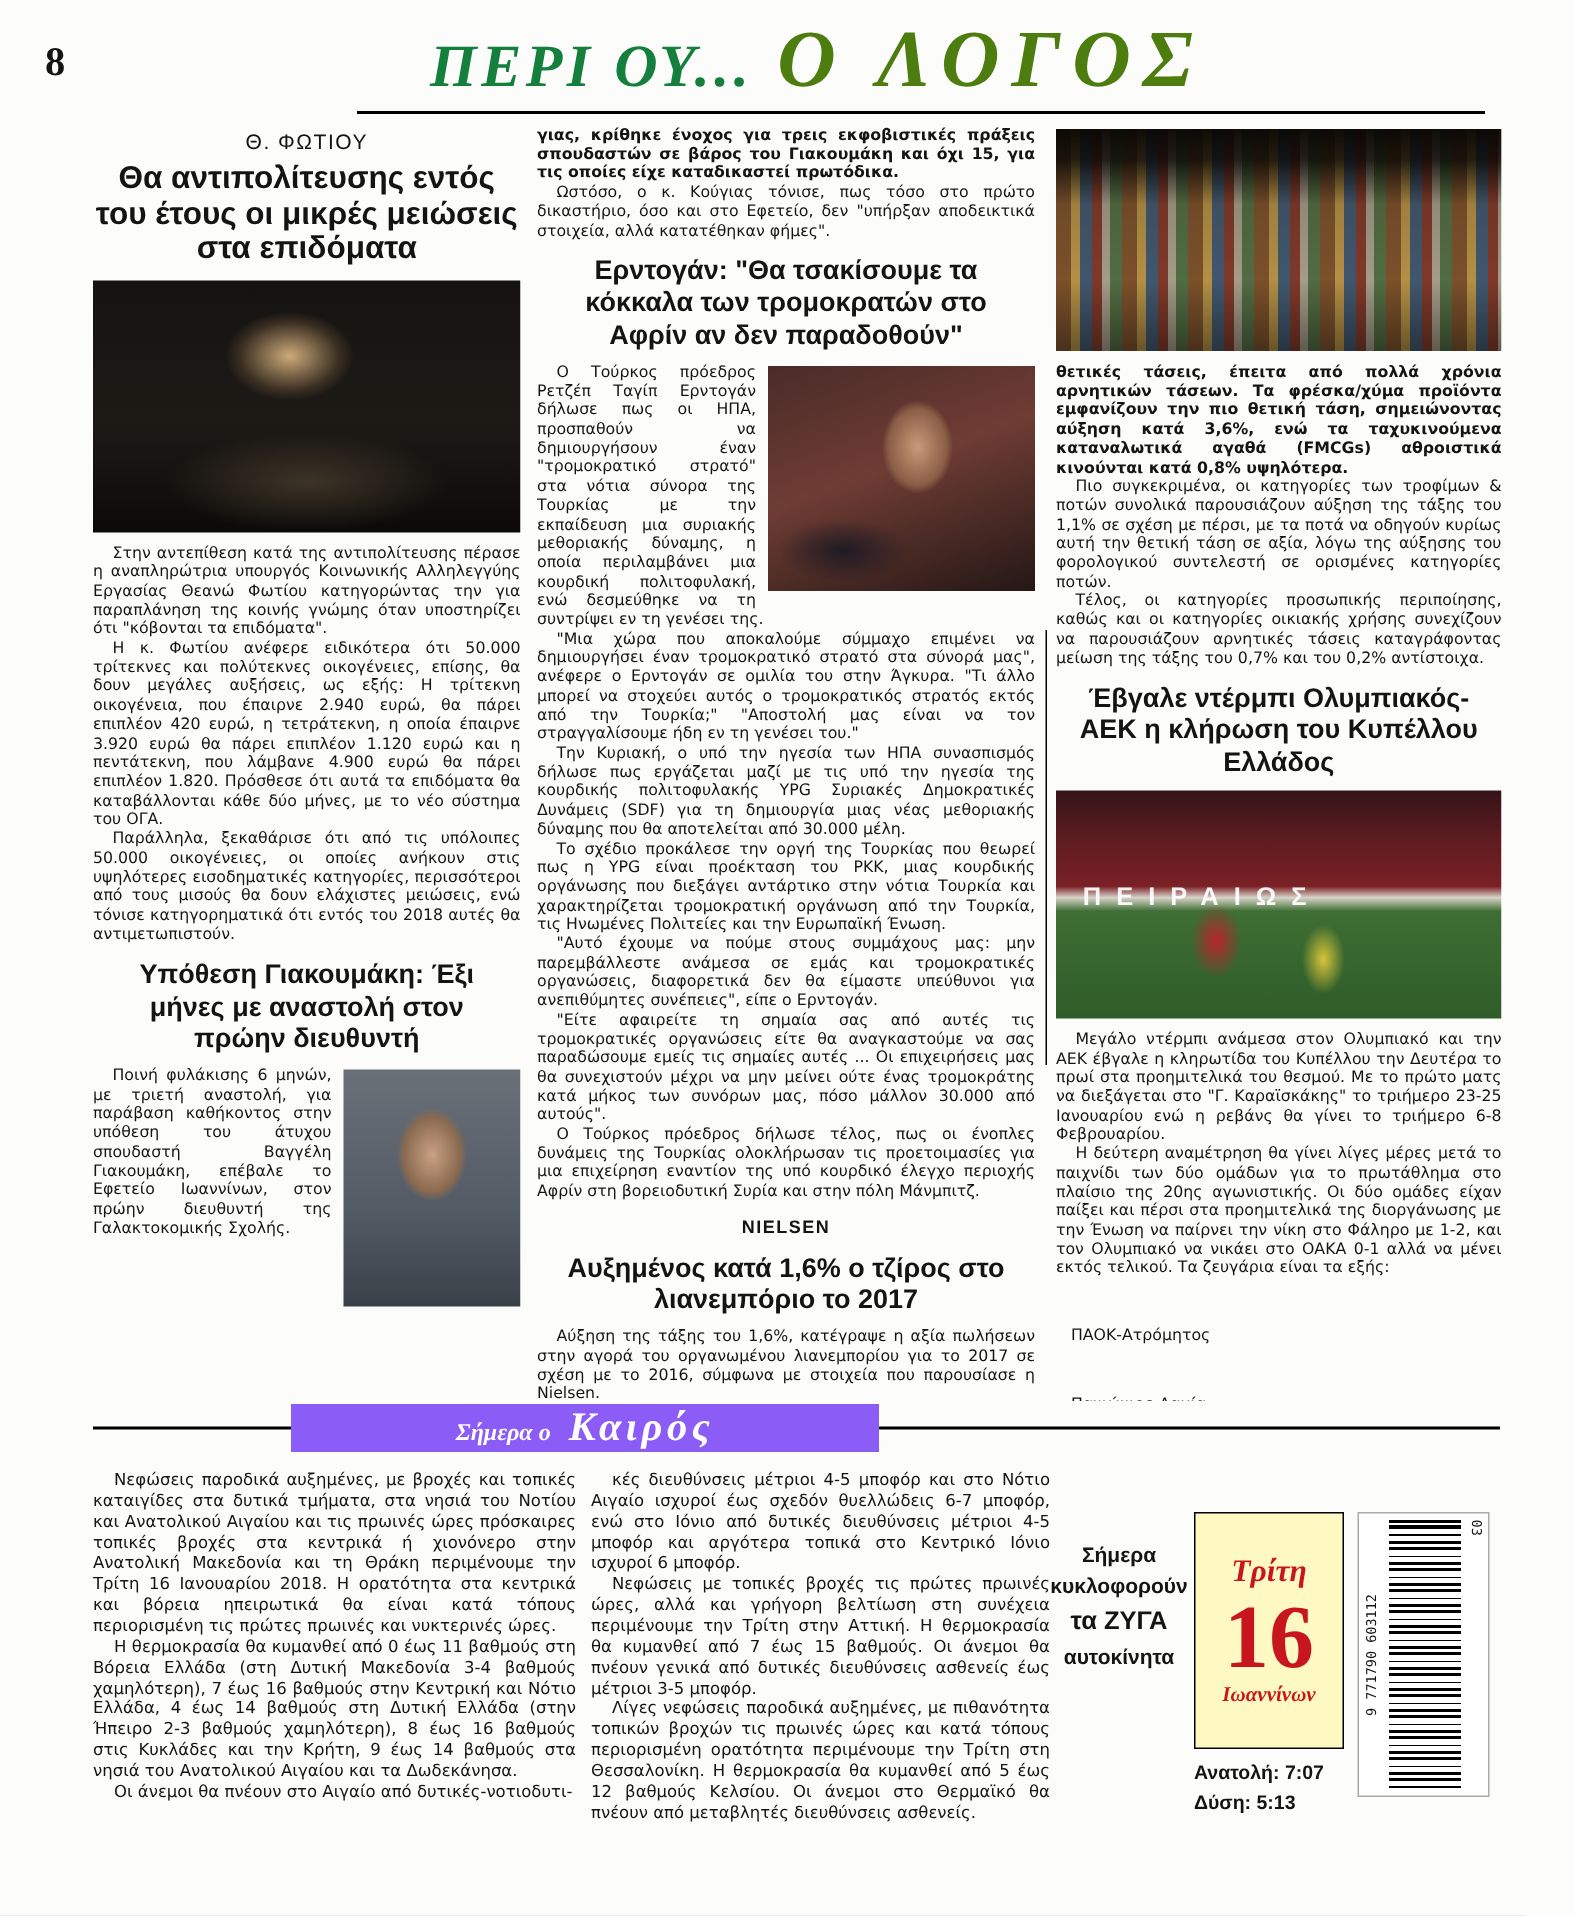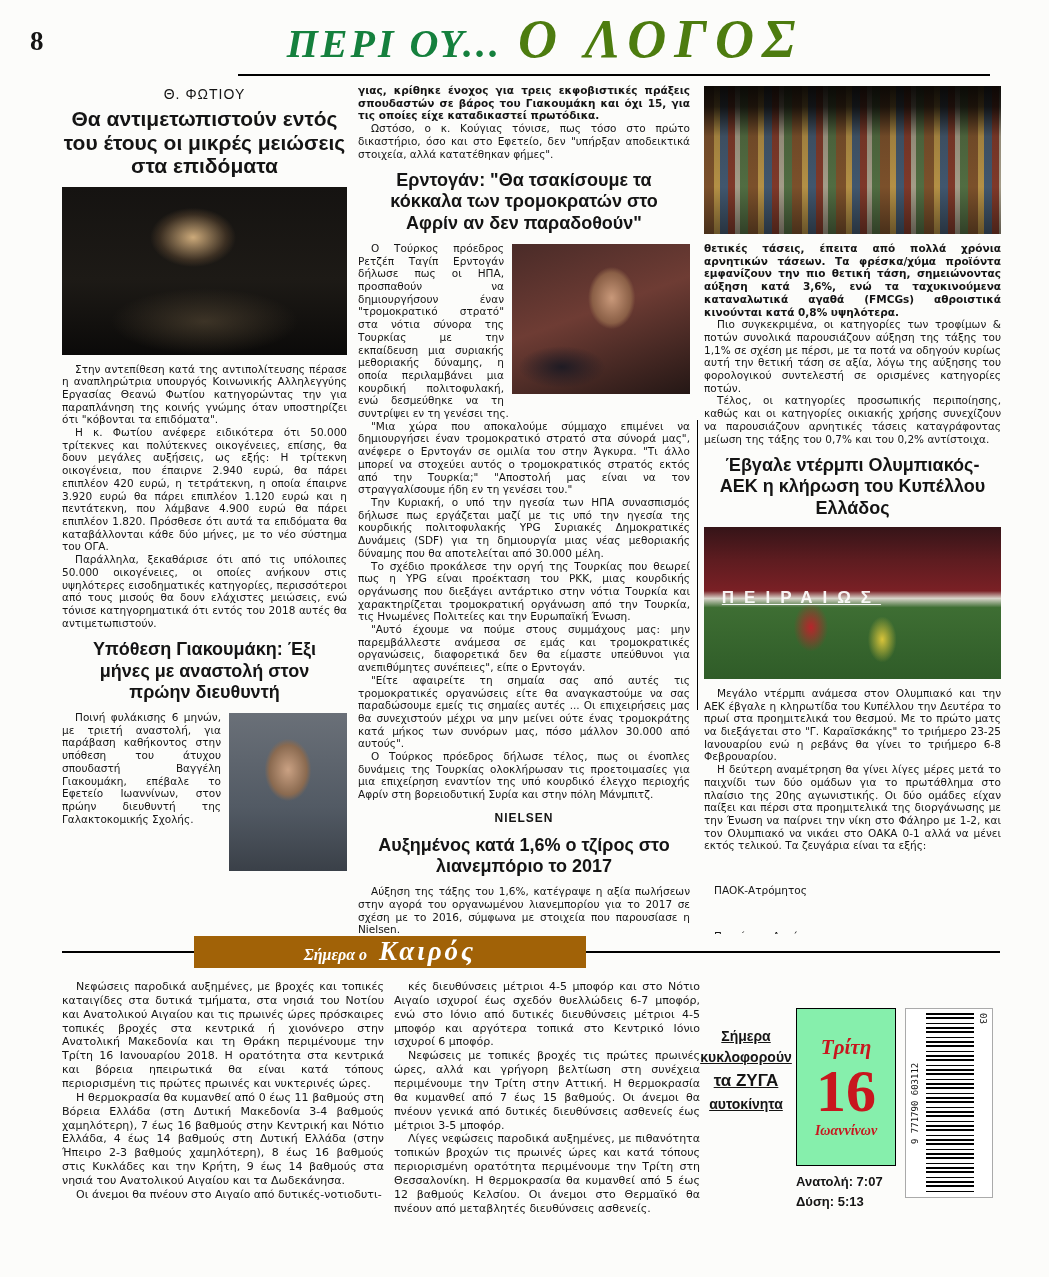--- a/index.html
+++ b/index.html
@@ -43,47 +43,47 @@
       radial-gradient(ellipse 58px 28px at 28% 82%, rgba(25,25,35,.9), transparent 75%),
       linear-gradient(160deg,#4a2b28 0%,#6e3c34 45%,#241715 100%); }
   .photo-market { height:148px; background:
       linear-gradient(180deg, rgba(8,6,4,.96) 0%, rgba(8,6,4,.85) 14%, rgba(30,22,14,.25) 34%, rgba(15,10,6,.12) 68%, rgba(8,6,4,.5) 100%),
       repeating-linear-gradient(90deg,#8a5a30 0 10px,#caa24e 10px 16px,#47617c 16px 24px,#8e3f2e 24px 31px,#b8b09a 31px 36px,#5a7a4a 36px 44px); }
   .photo-football { height:152px; position:relative; overflow:hidden; background:
       radial-gradient(ellipse 24px 34px at 36% 66%, #b8252b, transparent 72%),
       radial-gradient(ellipse 20px 32px at 60% 74%, #d8c43a, transparent 72%),
       linear-gradient(180deg,#351418 0%,#5e1c20 22%,#7a2025 42%,#d8d4ca 47%,#3e6e33 53%,#2f5c28 100%); }
   .photo-football .board { position:absolute; left:6%; top:40%; font:bold 17px "Liberation Sans",sans-serif;
-      color:#fff; letter-spacing:10px; opacity:.92;text-decoration:underline; }
+      color:#fff; letter-spacing:10px; opacity:.92; }
   .photo-giak { float:right; width:118px; height:158px; margin:2px 0 4px 8px; background:
       radial-gradient(ellipse 30px 40px at 50% 36%, #caa183, #8a6a50 62%, transparent 78%),
       linear-gradient(180deg,#6a7078 0%,#525a64 60%,#3a4048 100%); }
 
   
   .weather-row { position:absolute; left:62px; top:936px; width:938px; height:32px; display:flex; align-items:center; }
   .wline { height:2px; background:#000; }
   .wline.left { width:132px; }
   .wline.right { flex:1; }
-  .wbanner { width:392px; height:32px; background:#a16207; color:#fff; display:flex; align-items:baseline;
+  .wbanner { width:392px; height:32px; background:#8b5cf6; color:#fff; display:flex; align-items:baseline;
              justify-content:center; gap:12px; padding-top:2px; }
   .wbanner .small { font:italic 700 16px "Liberation Serif",serif; }
   .wbanner .big   { font:italic 700 27px/1 "Liberation Serif",serif; letter-spacing:3px; }
 
   
   .wcol { position:absolute; top:980px; height:258px; overflow:hidden; }
   .wcol1 { left:62px; width:322px; }
   .wcol2 { left:394px; width:306px; }
   .wp { font:11px/1.26 "DejaVu Sans",sans-serif; text-align:justify; text-indent:14px; }
 
   
   .zyga { position:absolute; left:700px; top:1026px; width:92px; text-align:center; }
-  .zyga div { font:bold 14px/1.5 "Liberation Sans",sans-serif;text-decoration:underline; }
+  .zyga div { font:bold 14px/1.5 "Liberation Sans",sans-serif; }
   .zyga .big { font-size:17px; }
   .datebox { position:absolute; left:796px; top:1008px; width:100px; height:158px; border:1px solid #000;
-             display:flex; flex-direction:column; align-items:center; justify-content:center; color:#c8161e; background:#86efac; }
+             display:flex; flex-direction:column; align-items:center; justify-content:center; color:#c8161e; background:#fef9c3; }
   .datebox .day   { font:italic 700 21px "Liberation Serif",serif; }
   .datebox .num   { font:700 60px/1.05 "Liberation Serif",serif; }
   .datebox .month { font:italic 700 14px "Liberation Serif",serif; }
   .barcode { position:absolute; left:905px; top:1008px; width:88px; height:190px; border:1px solid #aaa;
              display:flex; gap:3px; padding:4px; background:#fff; }
   .bc-num { writing-mode:vertical-rl; transform:rotate(180deg); font:9px "DejaVu Sans Mono",monospace; width:13px; text-align:center; }
   .bc-bars { flex:1; background:repeating-linear-gradient(180deg,#000 0 2px,#fff 2px 4px,#000 4px 6px,#fff 6px 10px,#000 10px 11px,#fff 11px 14px); }
   .bc-issue { writing-mode:vertical-rl; font:9px "DejaVu Sans Mono",monospace; width:11px; }
   .sun { position:absolute; left:796px; top:1172px; width:140px; }
   .sun div { font:bold 13px/1.5 "Liberation Sans",sans-serif; }
@@ -94,21 +94,21 @@
 <div class="page">
 
   <div class="page-number">8</div>
   <div class="head-rule"></div>
   <div class="masthead">
     <span class="mast-small">ΠΕΡΙ ΟΥ...</span><span class="mast-big">Ο ΛΟΓΟΣ</span>
   </div>
 
   <section class="col col1">
     <div class="byline">Θ. ΦΩΤΙΟΥ</div>
-    <h1 class="h-main">Θα αντιμετωπιστούν εντός του έτους οι μικρές μειώσεις στα επιδόματα</h1>
+    <h1 class="h-main">Θα αντιπολίτευσης εντός του έτους οι μικρές μειώσεις στα επιδόματα</h1>
     <div class="photo photo-parliament"></div>
     <p class="p">Στην αντεπίθεση κατά της αντιπολίτευσης πέρασε η αναπληρώτρια υπουργός Κοινωνικής Αλληλεγγύης Εργασίας Θεανώ Φωτίου κατηγορώντας την για παραπλάνηση της κοινής γνώμης όταν υποστηρίζει ότι "κόβονται τα επιδόματα".</p>
     <p class="p">Η κ. Φωτίου ανέφερε ειδικότερα ότι 50.000 τρίτεκνες και πολύτεκνες οικογένειες, επίσης, θα δουν μεγάλες αυξήσεις, ως εξής: Η τρίτεκνη οικογένεια, που έπαιρνε 2.940 ευρώ, θα πάρει επιπλέον 420 ευρώ, η τετράτεκνη, η οποία έπαιρνε 3.920 ευρώ θα πάρει επιπλέον 1.120 ευρώ και η πεντάτεκνη, που λάμβανε 4.900 ευρώ θα πάρει επιπλέον 1.820. Πρόσθεσε ότι αυτά τα επιδόματα θα καταβάλλονται κάθε δύο μήνες, με το νέο σύστημα του ΟΓΑ.</p>
     <p class="p">Παράλληλα, ξεκαθάρισε ότι από τις υπόλοιπες 50.000 οικογένειες, οι οποίες ανήκουν στις υψηλότερες εισοδηματικές κατηγορίες, περισσότεροι από τους μισούς θα δουν ελάχιστες μειώσεις, ενώ τόνισε κατηγορηματικά ότι εντός του 2018 αυτές θα αντιμετωπιστούν.</p>
     <h2 class="h-sub">Υπόθεση Γιακουμάκη: Έξι μήνες με αναστολή στον πρώην διευθυντή</h2>
     <div>
       <div class="photo-giak"></div>
       <p class="p">Ποινή φυλάκισης 6 μηνών, με τριετή αναστολή, για παράβαση καθήκοντος στην υπόθεση του άτυχου σπουδαστή Βαγγέλη Γιακουμάκη, επέβαλε το Εφετείο Ιωαννίνων, στον πρώην διευθυντή της Γαλακτοκομικής Σχολής.</p>
 
     </div>

